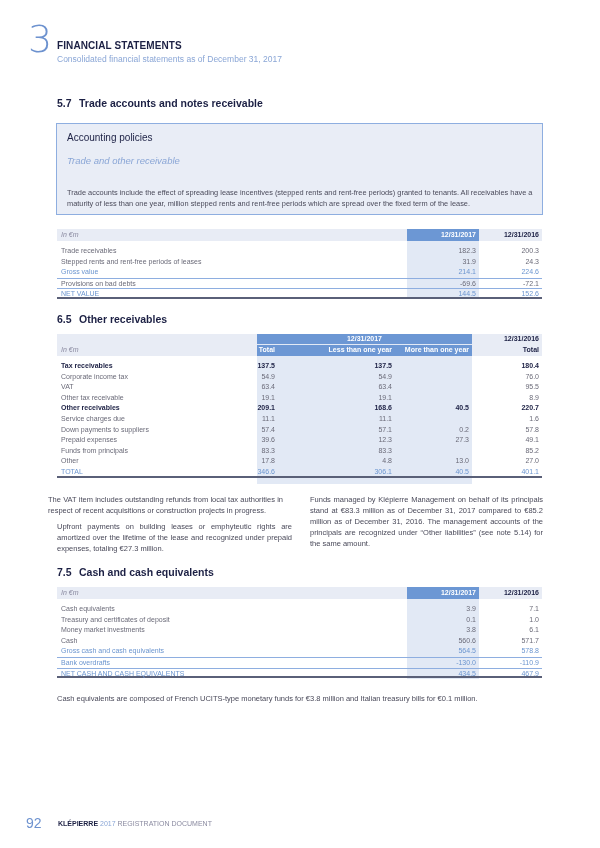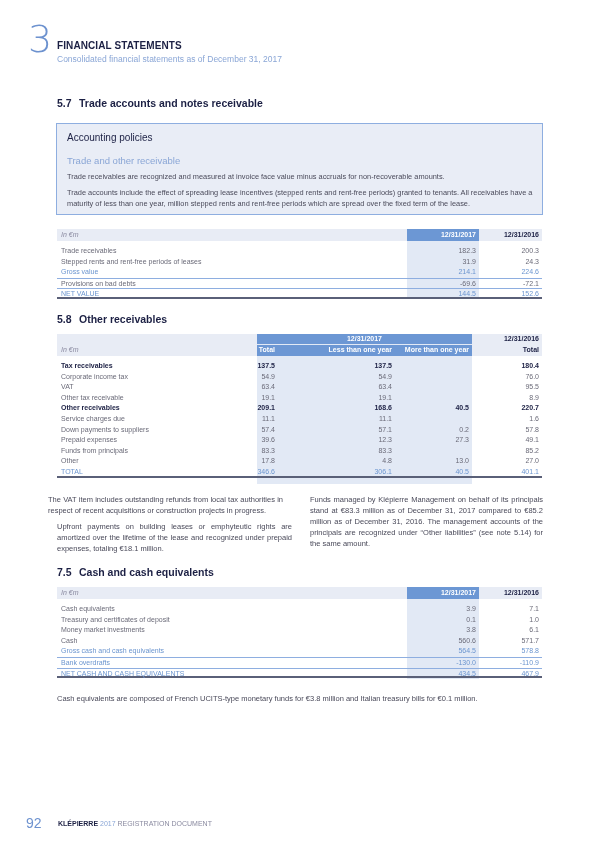--- a/index.html
+++ b/index.html
@@ -9,21 +9,21 @@
   .chapter-header { position:absolute; left:28px; top:24px; }
   .chapter-num { position:absolute; left:0; top:-4px; font-size:38px; font-weight:300; color:#6d92cf; font-family:"DejaVu Sans", sans-serif; line-height:1; }
   .chapter-title { position:absolute; left:29px; top:16px; font-size:10px; font-weight:bold; color:#1c2044; white-space:nowrap; letter-spacing:0.1px; }
   .chapter-sub { position:absolute; left:29px; top:30px; font-size:8.5px; color:#8aa6d6; white-space:nowrap; }
 
   .section-title { position:absolute; left:57px; font-size:10.5px; font-weight:bold; color:#1c2044; white-space:nowrap; }
   .section-title .num { display:inline-block; width:22px; }
 
   .policy-box { position:absolute; left:56px; top:123px; width:487px; height:92px; background:#e9edf6; border:1px solid #8eaee0; }
   .policy-title { position:absolute; left:10px; top:8px; font-size:10px; font-weight:normal; color:#1c2044; }
-  .policy-subtitle { position:absolute; left:10px; top:31px; font-size:9.5px; color:#8aa6d6; }
+  .policy-subtitle { position:absolute; left:10px; top:31px; font-size:9.5px; color:#8aa6d6;font-style:italic; }
   .policy-text { position:absolute; left:10px; width:468px; font-size:7.4px; line-height:11px; color:#4a4a5a; }
 
   .tbl { position:absolute; left:57px; width:485px; font-size:7px; color:#6a6a78; }
   .tbl .row { position:relative; height:10.6px; line-height:10.6px; }
   .tbl .hdr { background:#e8ecf5; height:12px; line-height:12px; }
   .tbl .cell { position:absolute; top:0; text-align:right; white-space:nowrap; }
   .tbl .lbl { position:absolute; left:4px; top:0; white-space:nowrap; }
   .tbl .inem { color:#8a8aa0; font-style:italic; }
   .tbl .bold { font-weight:bold; color:#1c2044; }
   .tbl .blue { color:#6b95cf; }
@@ -49,21 +49,20 @@
   <div class="chapter-sub">Consolidated financial statements as of December 31, 2017</div>
 </div>
 
 <div class="section-title" style="top:97px;">
   <span class="num">5.7</span><span>Trade accounts and notes receivable</span>
 </div>
 
 <div class="policy-box">
   <div class="policy-title">Accounting policies</div>
   <div class="policy-subtitle">Trade and other receivable</div>
-  <div class="policy-text" style="top:47px;">Trade receivables are recognized and measured at invoice face value minus accruals for non-recoverable amounts.</div>
   <div class="policy-text" style="top:63px;">Trade accounts include the effect of spreading lease incentives (stepped rents and rent-free periods) granted to tenants. All receivables have a maturity of less than one year, million stepped rents and rent-free periods which are spread over the fixed term of the lease.</div>
 </div>
 
 <div class="tbl" style="top:229px; height:70px;">
   <div class="hl-col" style="left:350px; width:72px; top:0; height:70px;"></div>
   <div class="hl-hdr" style="left:350px; width:72px; top:0; height:12px;"></div>
   <div class="row hdr" style="background:transparent;">
     <div style="position:absolute;left:0;top:0;width:350px;height:12px;background:#e8ecf5;"></div>
     <div style="position:absolute;left:422px;top:0;width:63px;height:12px;background:#e8ecf5;"></div>
     <span class="lbl inem">In €m</span>
@@ -92,21 +91,21 @@
     <span class="cell" style="right:3px;">-72.1</span>
   </div>
   <div class="row blue" style="border-top:1px solid #8eaee0; border-bottom:2px solid #5a6078;">
     <span class="lbl">NET VALUE</span>
     <span class="cell" style="right:66px;">144.5</span>
     <span class="cell" style="right:3px;">152.6</span>
   </div>
 </div>
 
 <div class="section-title" style="top:313px;">
-  <span class="num">5.8</span><span>Other receivables</span>
+  <span class="num">6.5</span><span>Other receivables</span>
 </div>
 
 <div class="tbl" style="top:334px; height:150px;">
   <div class="hl-col" style="left:200px; width:215px; top:0; height:150px;"></div>
   <div style="position:absolute;left:0;top:0;width:200px;height:22px;background:#e8ecf5;"></div>
   <div style="position:absolute;left:415px;top:0;width:70px;height:22px;background:#e8ecf5;"></div>
   <div class="hl-hdr" style="left:200px; width:215px; top:0; height:10px;"></div>
   <div class="hl-hdr" style="left:200px; width:215px; top:11px; height:11px;"></div>
   <div class="row" style="height:10px;line-height:10px;">
     <span class="cell blue-hdr" style="left:200px; width:215px; text-align:center;">12/31/2017</span>
@@ -195,21 +194,21 @@
         <span class="lbl">TOTAL</span>
         <span class="cell" style="right: 267px;">346.6</span>
         <span class="cell" style="right: 150px;">306.1</span>
         <span class="cell" style="right: 73px;">40.5</span>
         <span class="cell" style="right: 3px;">401.1</span>
       </div>
     </div>
 </div>
 
 <div class="para" style="left:48px; top:494px; width:235px;">The VAT item includes outstanding refunds from local tax authorities in respect of recent acquisitions or construction projects in progress.</div>
-<div class="para" style="left:57px; top:521px; width:235px;">Upfront payments on building leases or emphyteutic rights are amortized over the lifetime of the lease and recognized under prepaid expenses, totaling €18.1 million.</div>
+<div class="para" style="left:57px; top:521px; width:235px;">Upfront payments on building leases or emphyteutic rights are amortized over the lifetime of the lease and recognized under prepaid expenses, totaling €27.3 million.</div>
 <div class="para" style="left:310px; top:494px; width:233px;">Funds managed by Klépierre Management on behalf of its principals stand at €83.3 million as of December 31, 2017 compared to €85.2 million as of December 31, 2016. The management accounts of the principals are recognized under “Other liabilities” (see note 5.14) for the same amount.</div>
 
 <div class="section-title" style="top:566px;">
   <span class="num">7.5</span><span>Cash and cash equivalents</span>
 </div>
 
 <div class="tbl" style="top:587px; height:92px;">
   <div class="hl-col" style="left:350px; width:72px; top:0; height:92px;"></div>
   <div class="hl-hdr" style="left:350px; width:72px; top:0; height:12px;"></div>
   <div class="row hdr" style="background:transparent;">

